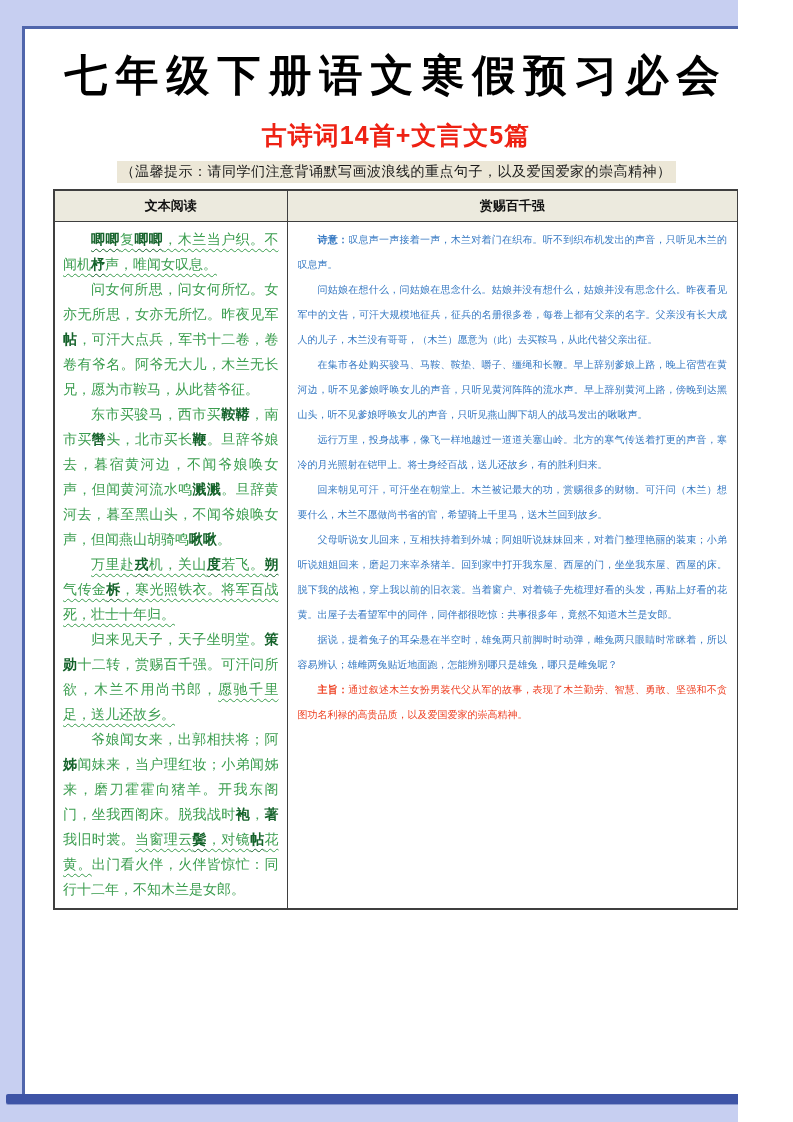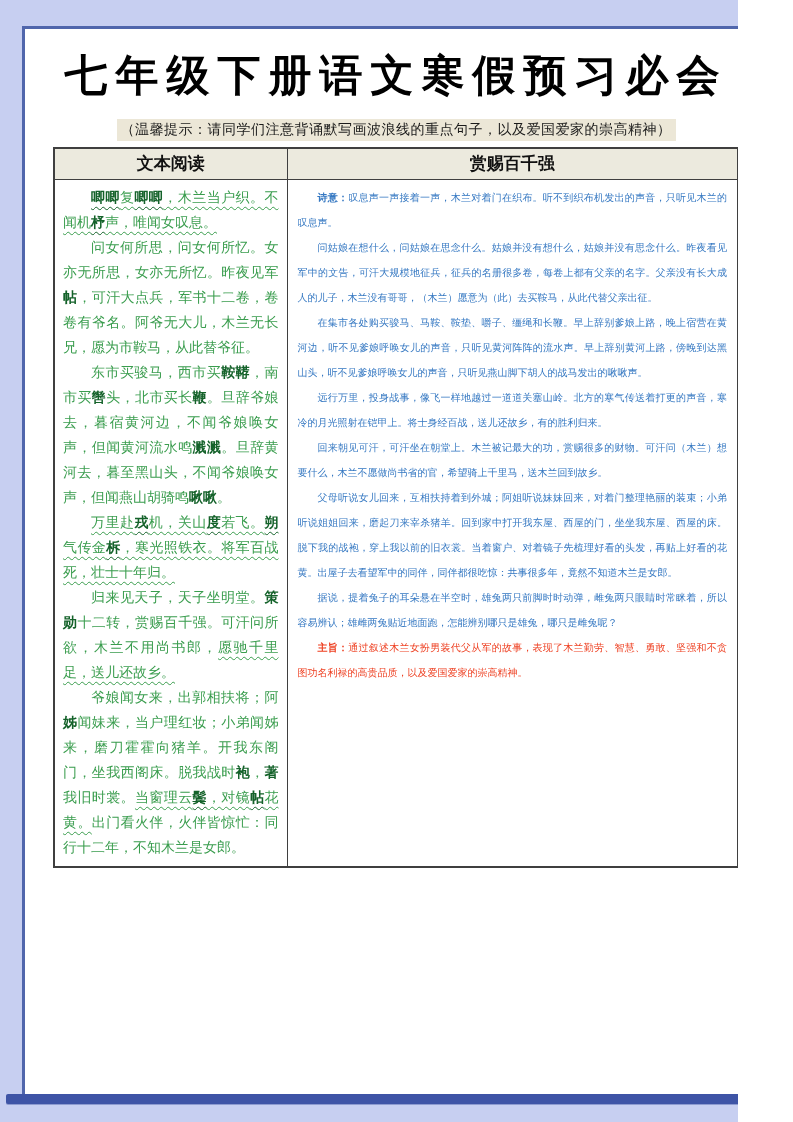--- a/index.html
+++ b/index.html
@@ -43,21 +43,21 @@
   }
 
   table.main-table {
     width:684px; margin:0 auto; border-collapse:collapse; table-layout:fixed;
     border:2px solid var(--table-border,#3f3f3f);
   }
   col.c-left { width:233px; }
   col.c-right { width:451px; }
   th {
     font-family:"Liberation Sans","DejaVu Sans",sans-serif; font-weight:bold;
-    font-size:17px; color:#111; background:var(--header-bg,#eceade);
+    font-size:13px; color:#111; background:var(--header-bg,#eceade);
     height:31px; border:1.5px solid var(--table-border,#3f3f3f); text-align:center;
   }
   td { border:1.5px solid var(--table-border,#3f3f3f); vertical-align:top; }
 
   .poem-cell { padding:5px 8px 6px; }
   .trans-cell { padding:5px 10px 6px; }
 
   .poem-p {
     color:var(--poem-green,#3a9d4e); font-size:14px; line-height:25px;
     text-indent:2em; text-align:justify;
@@ -76,20 +76,21 @@
   .trans-p.red { color:var(--theme-red,#ee4123); }
 </style>
 </head>
 <body>
 
 <div class="canvas">
   <div class="page">
 
     <h1 class="title">七年级下册语文寒假预习必会</h1>
 
+    <div class="subtitle">古诗词14首+文言文5篇</div>
 
 
     <div class="tip-wrap">
       <span class="tip">（温馨提示：请同学们注意背诵默写画波浪线的重点句子，以及爱国爱家的崇高精神）</span>
     </div>
 
     <table class="main-table">
       <colgroup>
           <col class="c-left">
           <col class="c-right">

